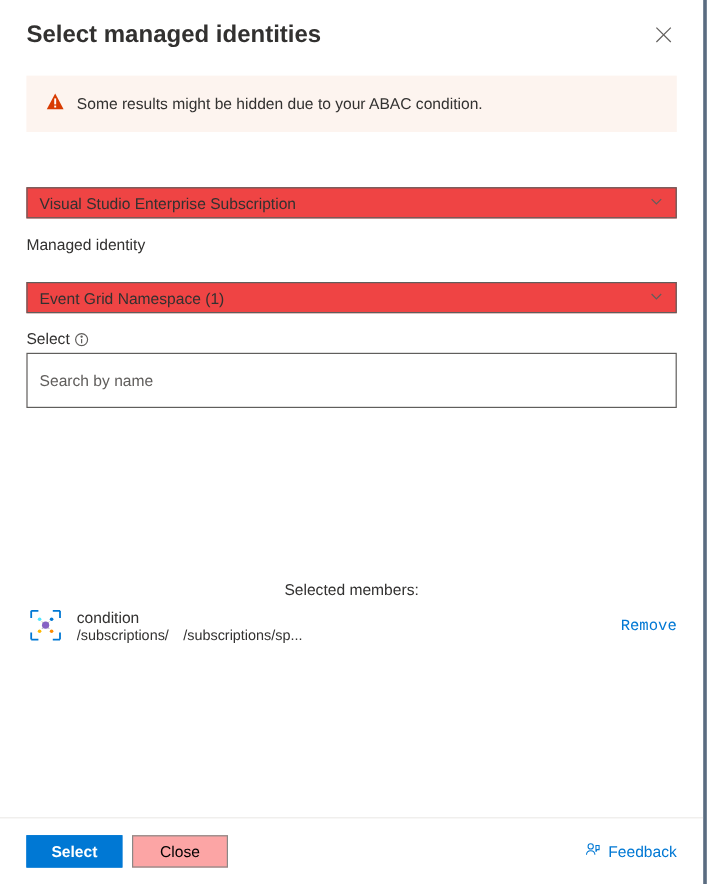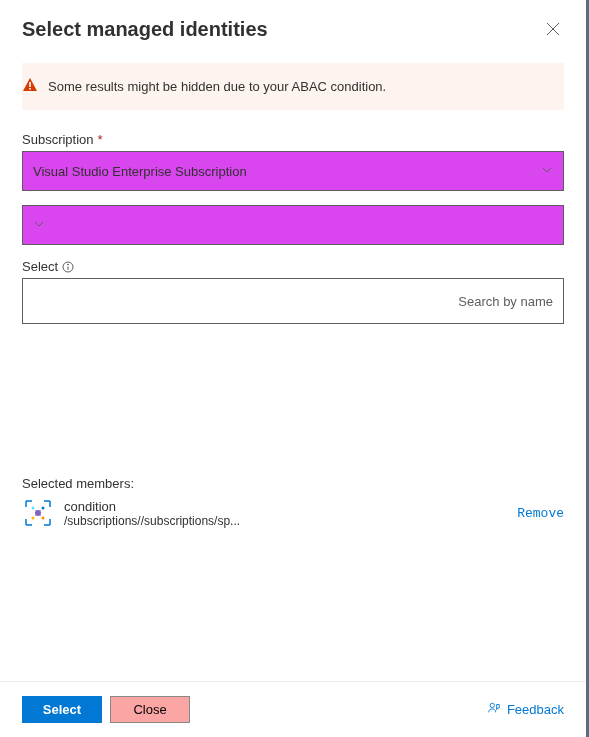--- a/index.html
+++ b/index.html
@@ -41,21 +41,21 @@
       padding: 4px;
       color: #605e5c;
       font-size: 14px;
     }
     .close-btn svg {
       width: 14px;
       height: 14px;
     }
     .warning-banner {
       background: #fdf4ef;
-      padding: 14px 0;
+      padding: 14px 16px;
       display: flex;
       align-items: center;
       gap: 10px;
       margin-bottom: 22px;
       font-size: 13px;
       color: #323130;
     }
     .warn-icon {
       flex-shrink: 0;
     }
@@ -75,55 +75,56 @@
     }
     .info-icon {
       display: inline-flex;
       align-items: center;
     }
     .dropdown {
       width: 100%;
       border: 1px solid #605e5c;
       padding: 5px 10px;
       font-size: 13px;
-      background: #d946ef;
+      background: #ef4444;
       display: flex;
       justify-content: space-between;
       align-items: center;
       cursor: pointer;
-      height: 40px;
+      height: 26px;
+      margin-top: 24px;
     }
     .dropdown-value {
       color: #323130;
     }
     .chevron {
       color: #605e5c;
     }
     .search-input {
       width: 100%;
       border: 1px solid #605e5c;
       padding: 22px 10px;
       font-size: 13px;
       height: 38px;
       outline: none;
-      text-align: right;
     }
     .search-input::placeholder {
       color: #605e5c;
     }
     .spacer {
       flex: 1;
     }
     .selected-section {
       margin-bottom: 14px;
     }
     .selected-header {
       font-size: 13px;
       color: #323130;
       margin-bottom: 6px;
+      text-align: center;
     }
     .member-row {
       display: flex;
       align-items: center;
       gap: 10px;
     }
     .member-icon {
       width: 32px;
       height: 32px;
       display: flex;
@@ -139,21 +140,21 @@
     .member-name {
       font-size: 13px;
       color: #323130;
     }
     .member-path {
       font-size: 12px;
       color: #323130;
       white-space: nowrap;
       display: flex;
       align-items: baseline;
-      gap: 0;
+      gap: 12px;
     }
     .member-path-guid {
       font-size: 10px;
     }
     .remove-link {
       color: #0078d4;
       font-size: 13px;
       cursor: pointer;
       text-decoration: none;
       flex-shrink: 0;
@@ -221,36 +222,36 @@
       <svg width="16" height="16" viewBox="0 0 16 16">
         <path d="M8 1 L15 14 L1 14 Z" fill="#d83b01"></path>
         <rect x="7.2" y="5" width="1.6" height="5" fill="#fff"></rect>
         <rect x="7.2" y="11" width="1.6" height="1.6" fill="#fff"></rect>
       </svg>
     </span>
     <span>Some results might be hidden due to your ABAC condition.</span>
   </div>
 
   <div class="field-group">
-    <div class="field-label">
-      <span>Subscription</span>
-      <span class="required">*</span>
-    </div>
     <div class="dropdown">
       <span class="dropdown-value">Visual Studio Enterprise Subscription</span>
       <span class="chevron">
         <svg width="12" height="12" viewBox="0 0 12 12" fill="none" stroke="currentColor" stroke-width="1">
           <polyline points="2,4 6,8 10,4"></polyline>
         </svg>
       </span>
     </div>
   </div>
 
   <div class="field-group">
+    <div class="field-label">
+      <span>Managed identity</span>
+    </div>
     <div class="dropdown">
+      <span class="dropdown-value">Event Grid Namespace (1)</span>
       <span class="chevron">
         <svg width="12" height="12" viewBox="0 0 12 12" fill="none" stroke="currentColor" stroke-width="1">
           <polyline points="2,4 6,8 10,4"></polyline>
         </svg>
       </span>
     </div>
   </div>
 
   <div class="field-group">
     <div class="field-label">

